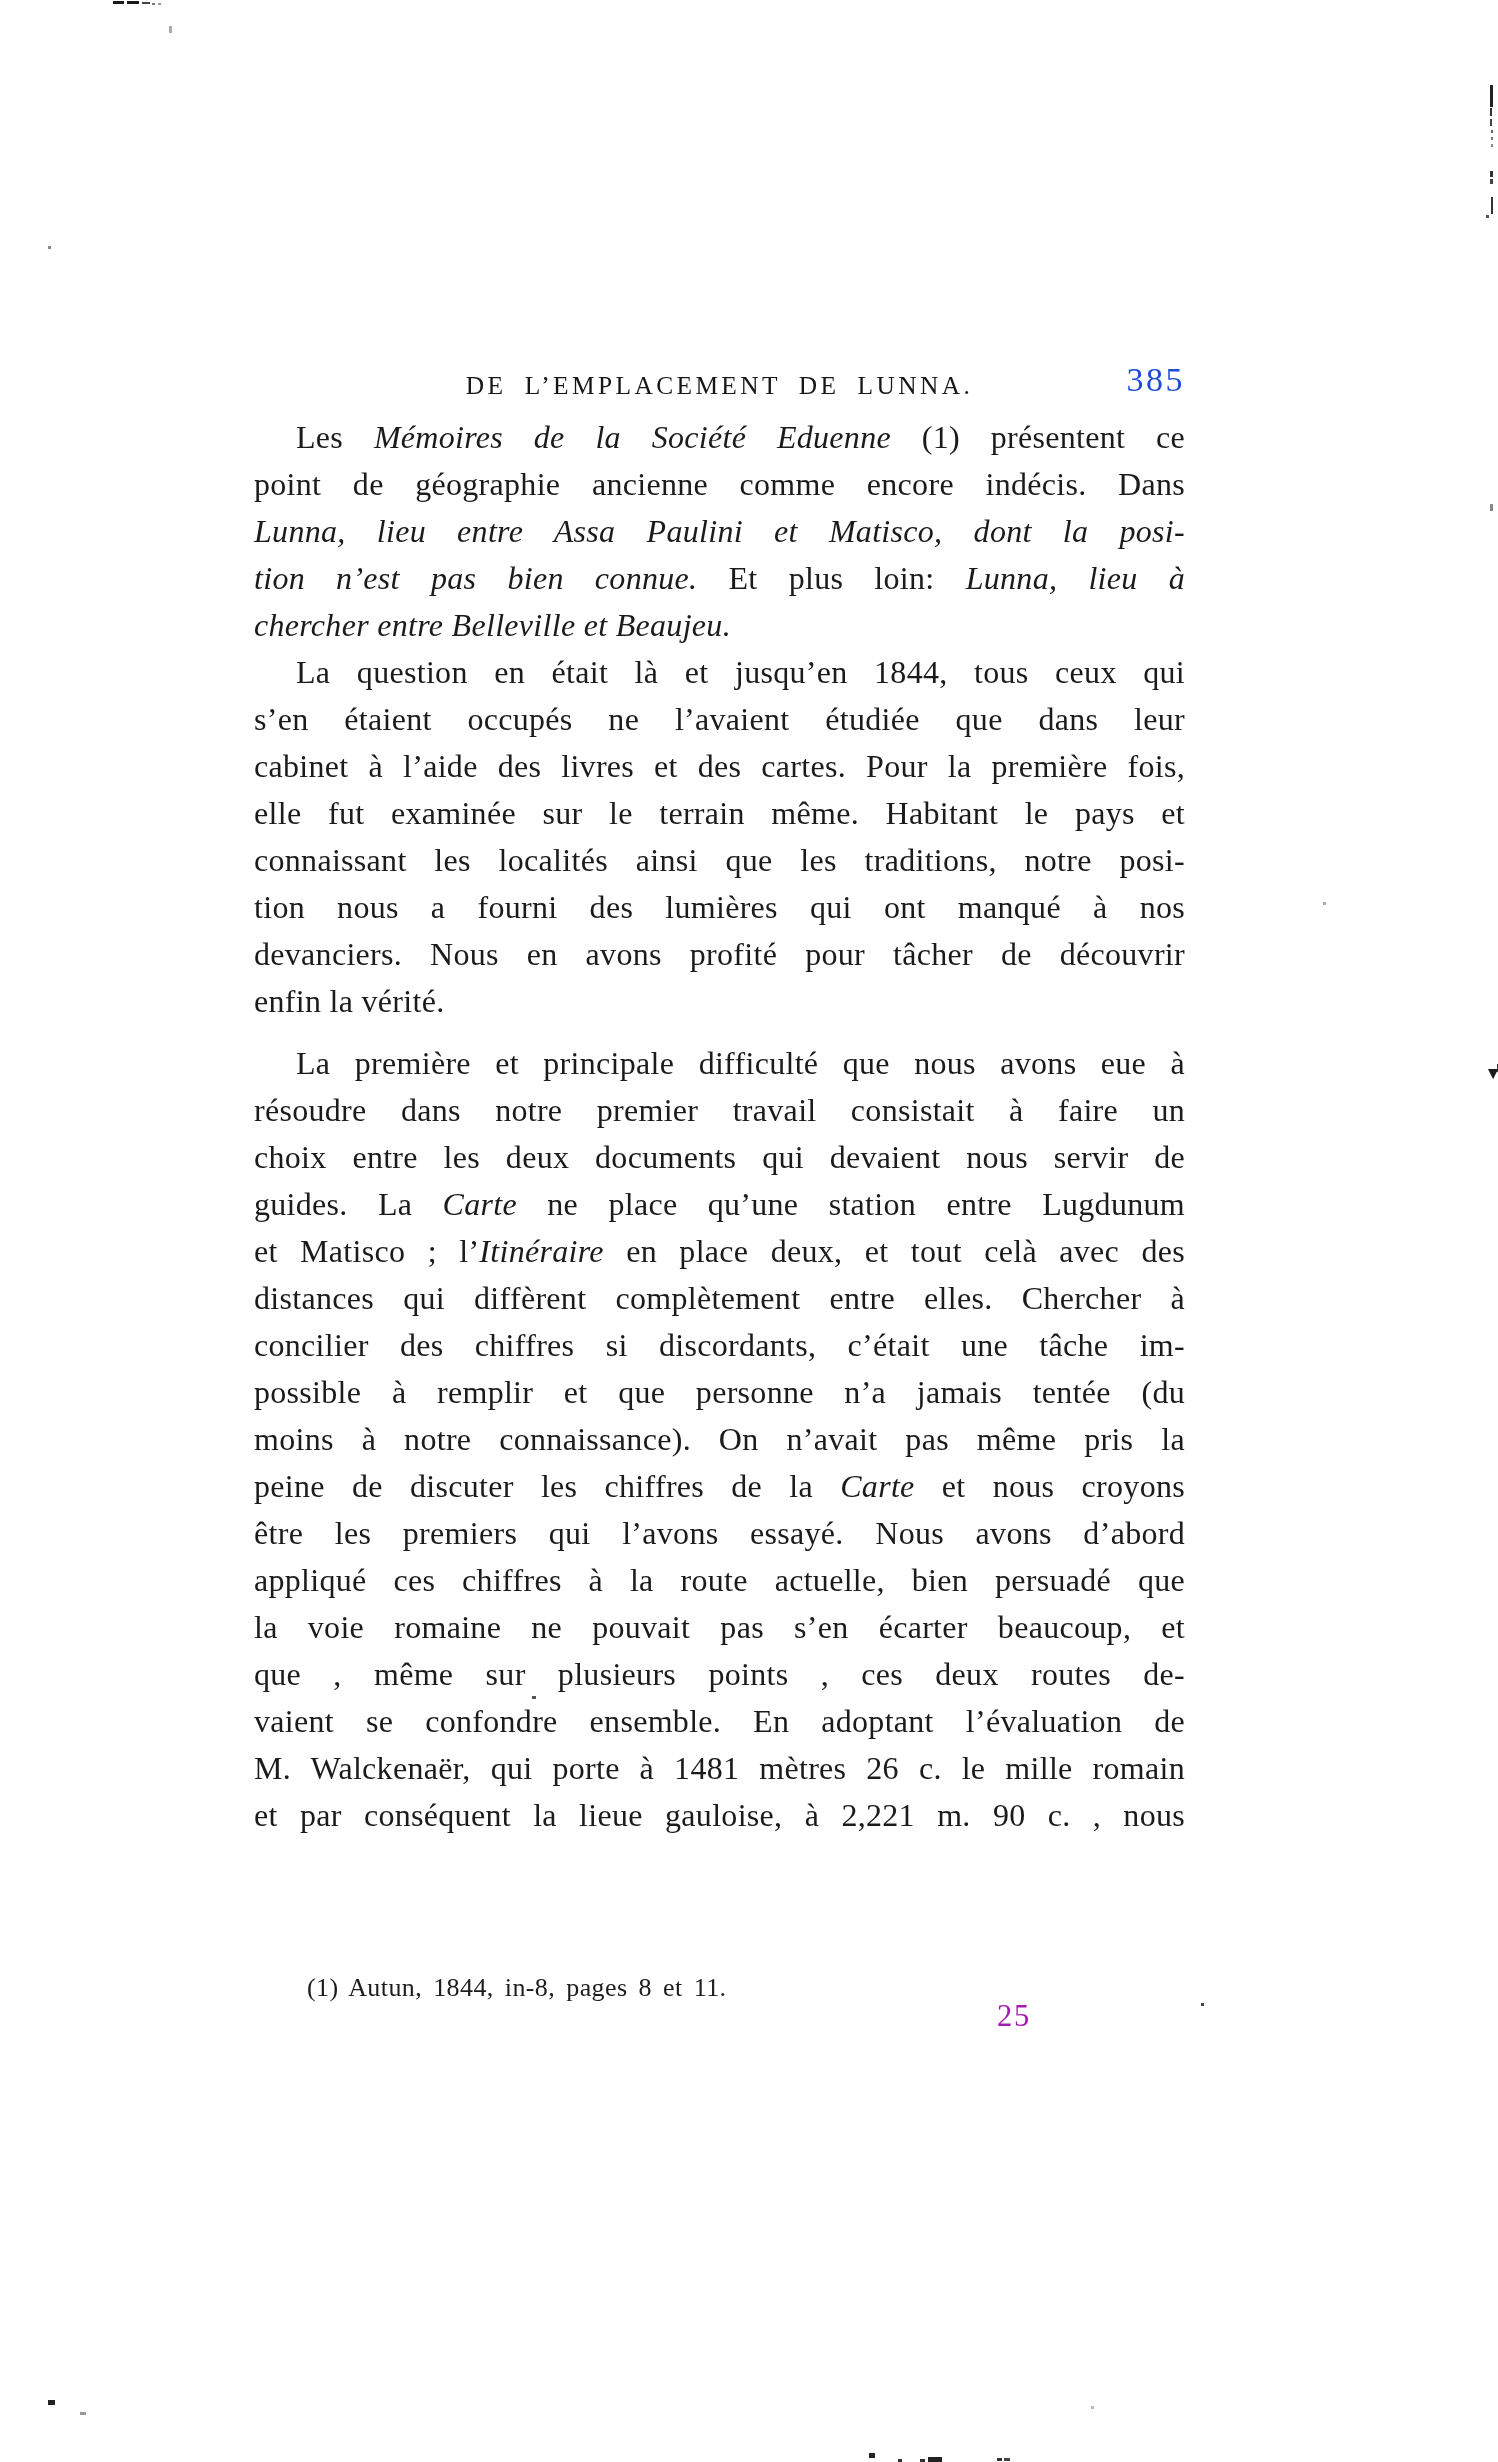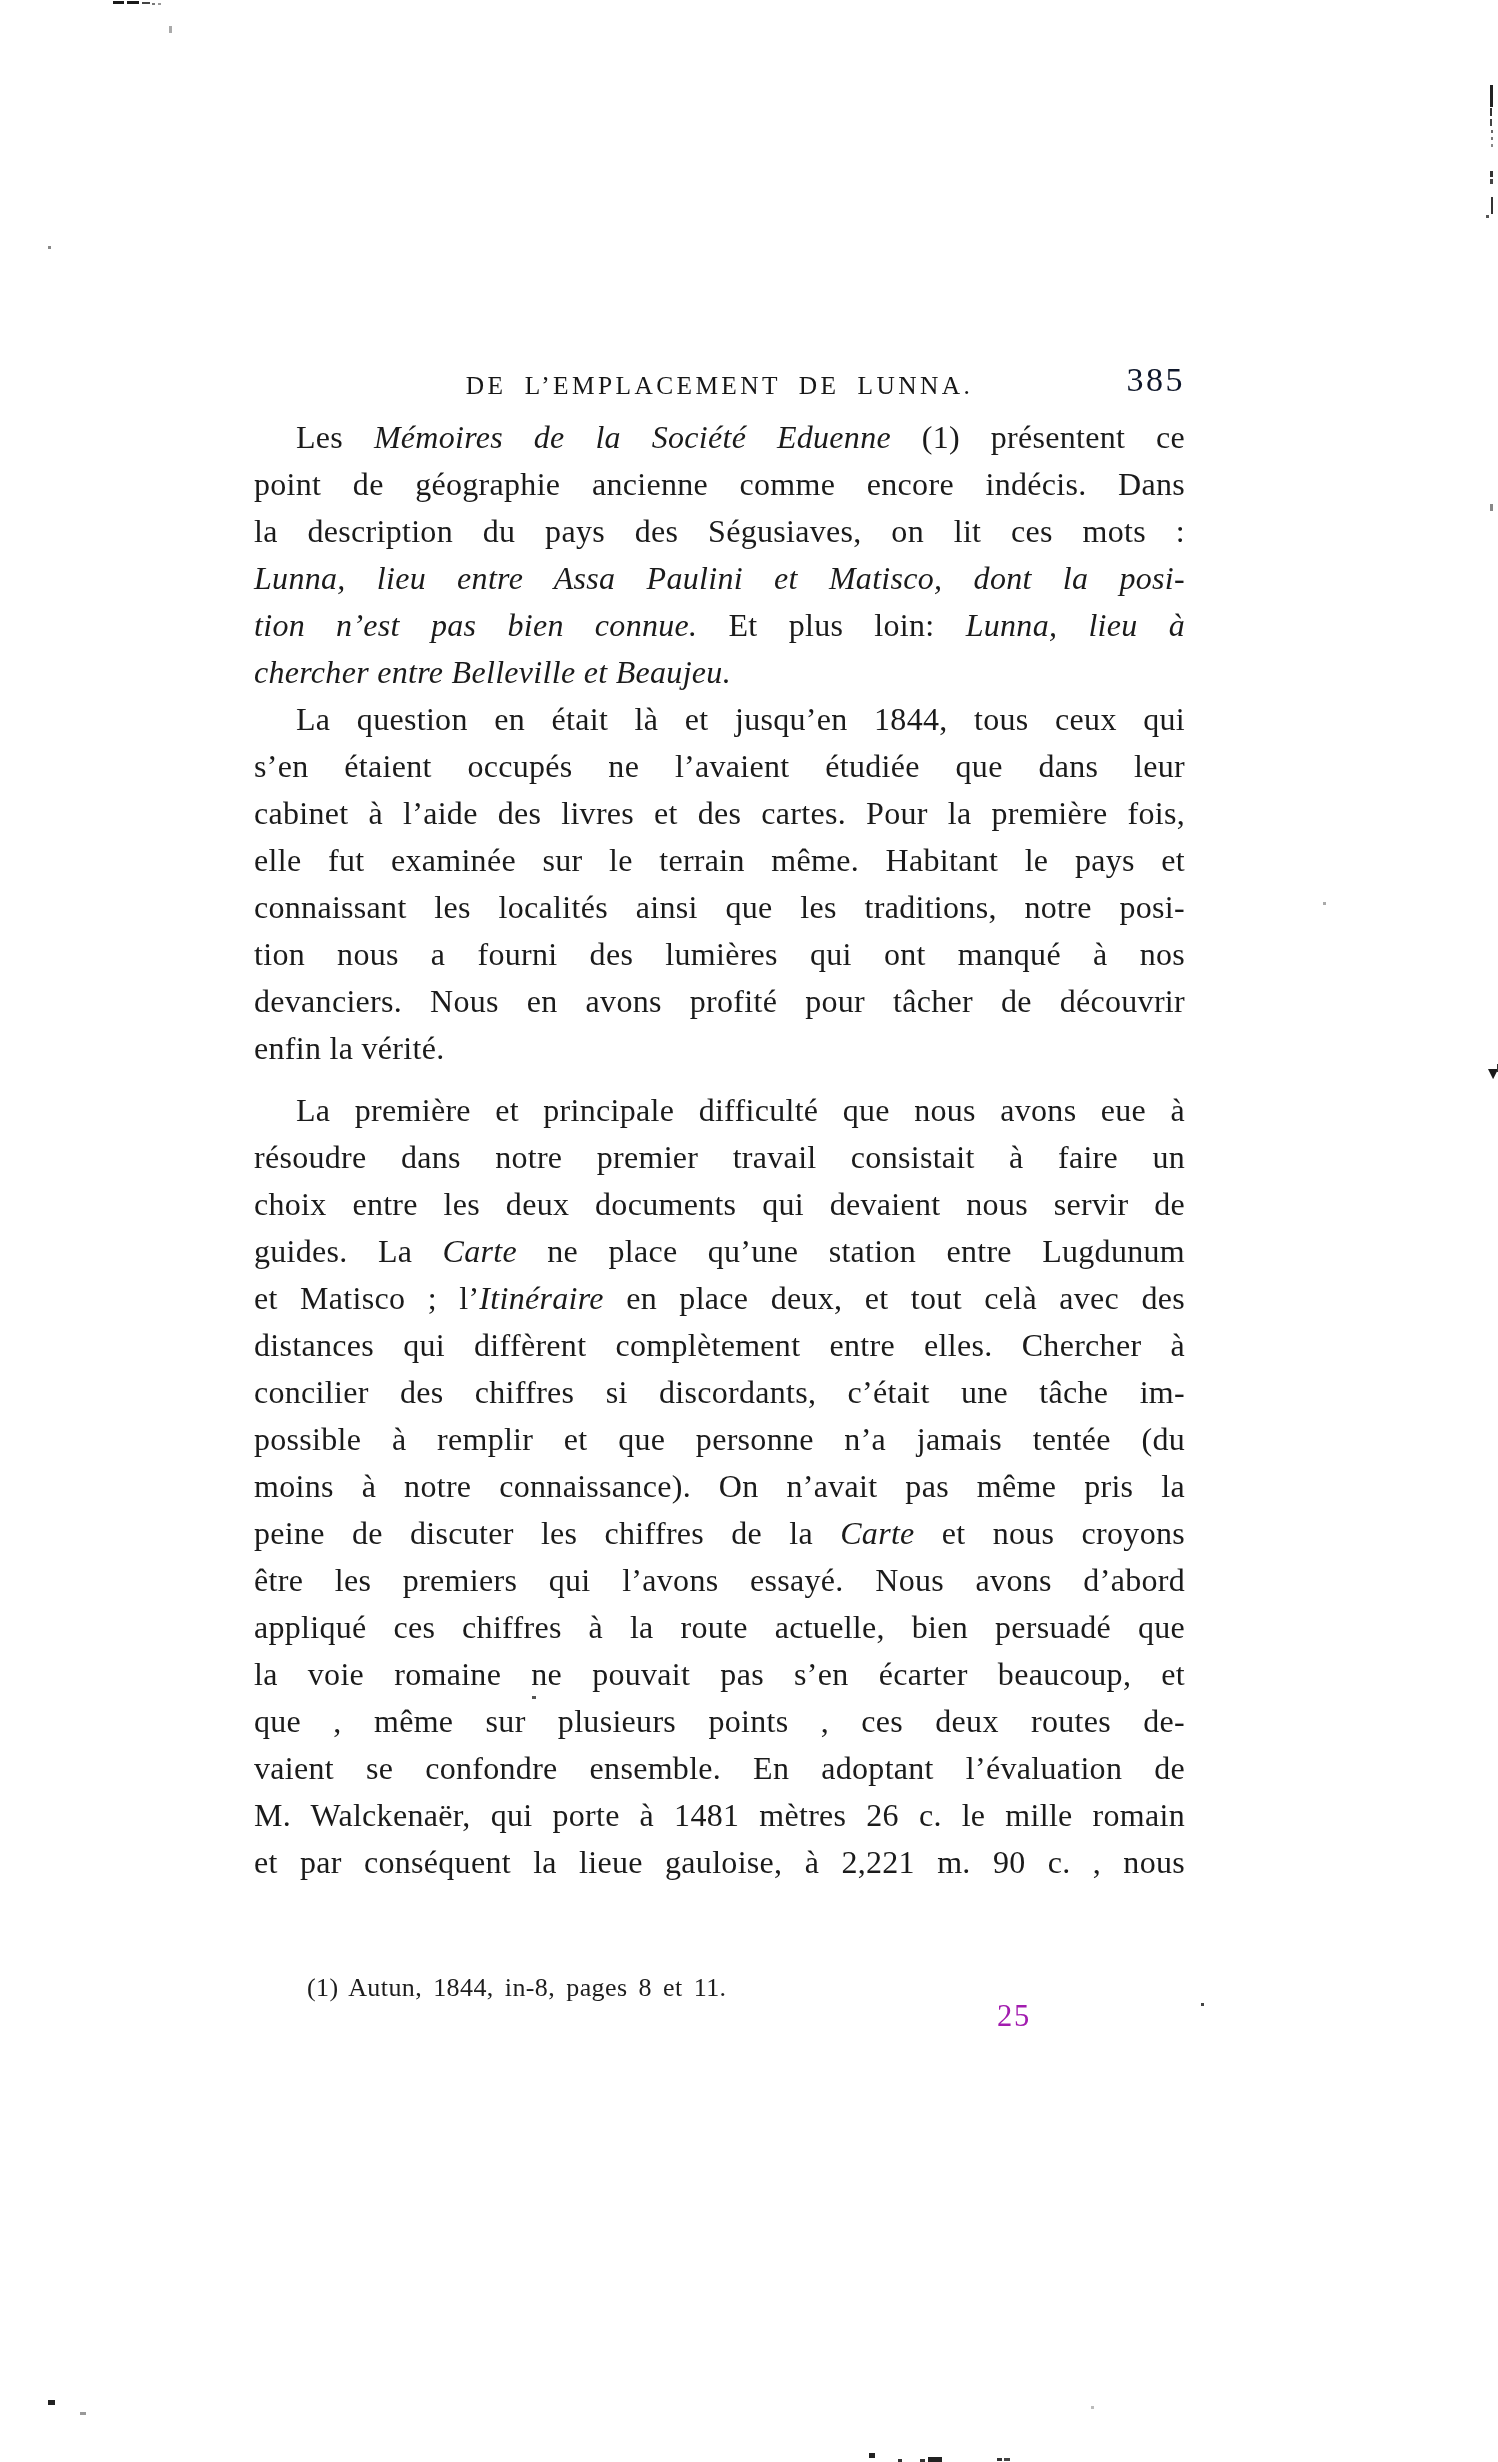--- a/index.html
+++ b/index.html
@@ -12,21 +12,21 @@
     position: absolute; left: 254px; top: 369px; width: 931px;
     display: flex; align-items: baseline; justify-content: center;
     line-height: 32px;
   }
   .running-head .title {
     font-size: 25.4px; letter-spacing: 3.4px; word-spacing: 8.5px;
     font-variant: small-caps; text-transform: uppercase; color: #171717;
   }
   .running-head .pagenum {
     position: absolute; right: 0; top: -5.1px;
-    font-size: 34px; letter-spacing: 2.5px; color: #0f172a;
+    font-size: 34px; letter-spacing: 2.5px; color: #1d4ed8;
   }
   .text-block {
     position: absolute; left: 254px; top: 414px; width: 931px;
     font-size: 32px; line-height: 47px; letter-spacing: 0.3px;
     color: #1b1b1b;
   }
   .para { margin: 0; }
   .line {
     text-align: justify; text-align-last: justify;
     height: 47px; overflow: visible; white-space: nowrap;
@@ -51,21 +51,20 @@
 
   <div class="running-head">
     <span class="title">DE L’EMPLACEMENT DE LUNNA.</span>
     <span class="pagenum">385</span>
   </div>
 
   <div class="text-block" id="text-block">
       <div class="para">
         <div class="line" style="text-indent: 42px;"><span>Les </span><span class="it">Mémoires de la Société Eduenne</span><span> (1) présentent ce</span></div>
         <div class="line"><span>point de géographie ancienne comme encore indécis. Dans</span></div>
-        <div class="line"><span>la description du pays des Ségusiaves, on lit ces mots :</span></div>
         <div class="line"><span class="it">Lunna, lieu entre Assa Paulini et Matisco, dont la posi-</span></div>
         <div class="line"><span class="it">tion n’est pas bien connue.</span><span> Et plus loin: </span><span class="it">Lunna, lieu à</span></div>
         <div class="line last"><span class="it">chercher entre Belleville et Beaujeu.</span></div>
       </div>
       <div class="para" style="margin-top: 0;">
         <div class="line" style="text-indent: 42px;"><span>La question en était là et jusqu’en 1844, tous ceux qui</span></div>
         <div class="line"><span>s’en étaient occupés ne l’avaient étudiée que dans leur</span></div>
         <div class="line"><span>cabinet à l’aide des livres et des cartes. Pour la première fois,</span></div>
         <div class="line"><span>elle fut examinée sur le terrain même. Habitant le pays et</span></div>
         <div class="line"><span>connaissant les localités ainsi que les traditions, notre posi-</span></div>

